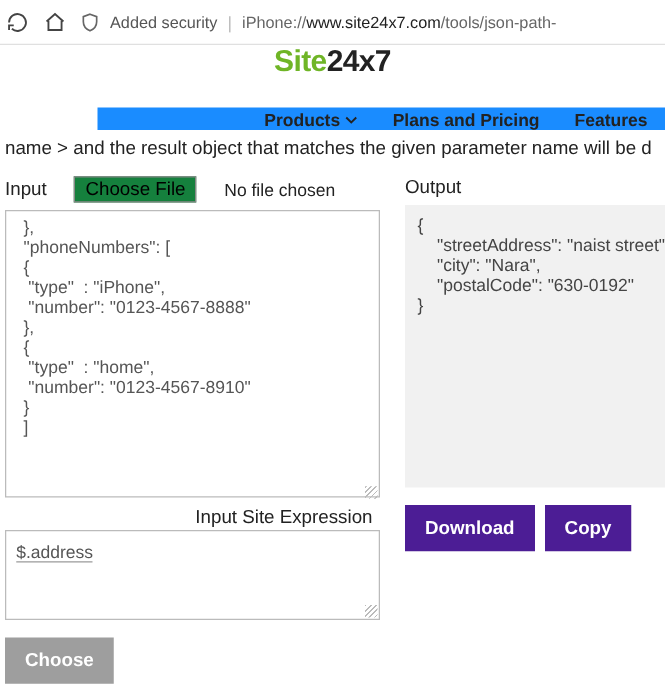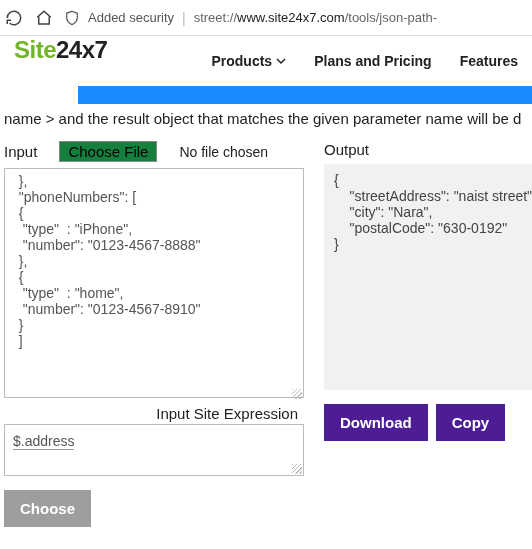--- a/index.html
+++ b/index.html
@@ -5,38 +5,38 @@
   * { box-sizing: border-box; margin: 0; padding: 0; }
   body { font-family: -apple-system, "Segoe UI", Arial, sans-serif; font-size: 14px; color: #222; width: 532px; height: 549px; overflow: hidden; position: relative; }
   .browser-bar { display: flex; align-items: center; height: 36px; padding: 0 4px; gap: 10px; border-bottom: 1px solid #e0e0e0; }
   .icon-btn { width: 20px; height: 20px; display: flex; align-items: center; justify-content: center; cursor: pointer; }
   .url-region { display: flex; align-items: center; gap: 8px; flex: 1; overflow: hidden; }
   .shield { width: 16px; height: 16px; }
   .added-sec { color: #555; font-size: 13px; white-space: nowrap; }
   .divider { color: #bbb; }
   .url { color: #666; font-size: 13px; white-space: nowrap; overflow: hidden; }
   .url .host { color: #222; }
-  .header { display: flex; height: 50px; padding: 0 14px; gap: 24px; }
+  .header { display: flex; align-items: center; height: 50px; padding: 0 14px; gap: 24px; flex-direction: column; }
   .logo { font-size: 24px; font-weight: 700; letter-spacing: -0.5px; }
   .logo .g { color: #6fb526; }
   .logo .d { color: #222; }
   .nav { display: flex; gap: 28px; margin-left: auto; font-size: 14px; font-weight: 600; }
   .nav-item { cursor: pointer; display: flex; align-items: center; gap: 4px; }
   .banner { background: #1a8cff; height: 18px; margin-left: 78px; }
   .desc { font-size: 15px; padding: 6px 4px 14px 4px; white-space: nowrap; overflow: hidden; }
   .columns { display: flex; gap: 20px; padding: 0 4px; }
   .col-left { flex: 0 0 300px; }
   .col-right { flex: 1; }
   .sec-label { font-size: 15px; margin-bottom: 6px; display: flex; align-items: center; gap: 22px; }
   .choose-btn { font: inherit; padding: 1px 8px; background: #15803d; border: 1px solid #888; cursor: pointer; }
   .no-file { font-size: 14px; }
   textarea { width: 100%; font-family: Arial, sans-serif; font-size: 14px; resize: none; border: 1px solid #bbb; padding: 4px 6px; overflow: auto; background: #fff; }
   .in-text { height: 230px; color: #555; }
   .path-label { text-align: right; font-size: 15px; padding: 4px 6px 2px 0; }
-  .path-box { width: 100%; height: 52px; border: 1px solid #bbb; padding: 8px; position: relative; }
+  .path-box { width: 100%; height: 72px; border: 1px solid #bbb; padding: 8px; position: relative; }
   .path-text { color: #555; display: inline-block; }
   .path-text::after { content: ""; position: absolute; left: 8px; right: calc(100% - 80px); bottom: 28px; }
   .path-underline { border-bottom: 1px solid #9a9a9a; }
   .out-text { height: 226px; background: #f1f1f1; color: #444; font-family: Arial, sans-serif; font-size: 14px; padding: 8px 10px; white-space: pre; }
   .btn-row { display: flex; gap: 8px; margin-top: 14px; }
   .btn { font: inherit; font-size: 15px; font-weight: 600; padding: 10px 16px; border: none; color: #fff; cursor: pointer; }
   .btn-grey { background: #9e9e9e; }
   .btn-green { background: #4c1d95; }
   .resize-handle { position: absolute; right: 2px; bottom: 2px; width: 10px; height: 10px; background: repeating-linear-gradient(135deg,#bbb 0 1px,transparent 1px 3px); pointer-events: none; }
   .ta-wrap { position: relative; }
@@ -57,21 +57,21 @@
         <path d="M5 10v10h14V10"></path>
       </svg>
   </div>
   <div class="url-region">
     <svg class="shield" viewBox="0 0 24 24" fill="none" stroke="#666" stroke-width="2">
         <path d="M12 2l8 3v6c0 5-3.5 9-8 11-4.5-2-8-6-8-11V5l8-3z"></path>
       </svg>
     <span class="added-sec">Added security</span>
     <span class="divider">|</span>
     <span class="url">
-      <span>street://</span><span class="host">www.site24x7.com</span><span>/tools/json-path-</span>
+      <span>iPhone://</span><span class="host">www.site24x7.com</span><span>/tools/json-path-</span>
     </span>
   </div>
 </div>
 
 <div class="header">
   <div class="logo">
     <span class="g">Site</span><span class="d">24x7</span>
   </div>
   <div class="nav">
     <div class="nav-item">

